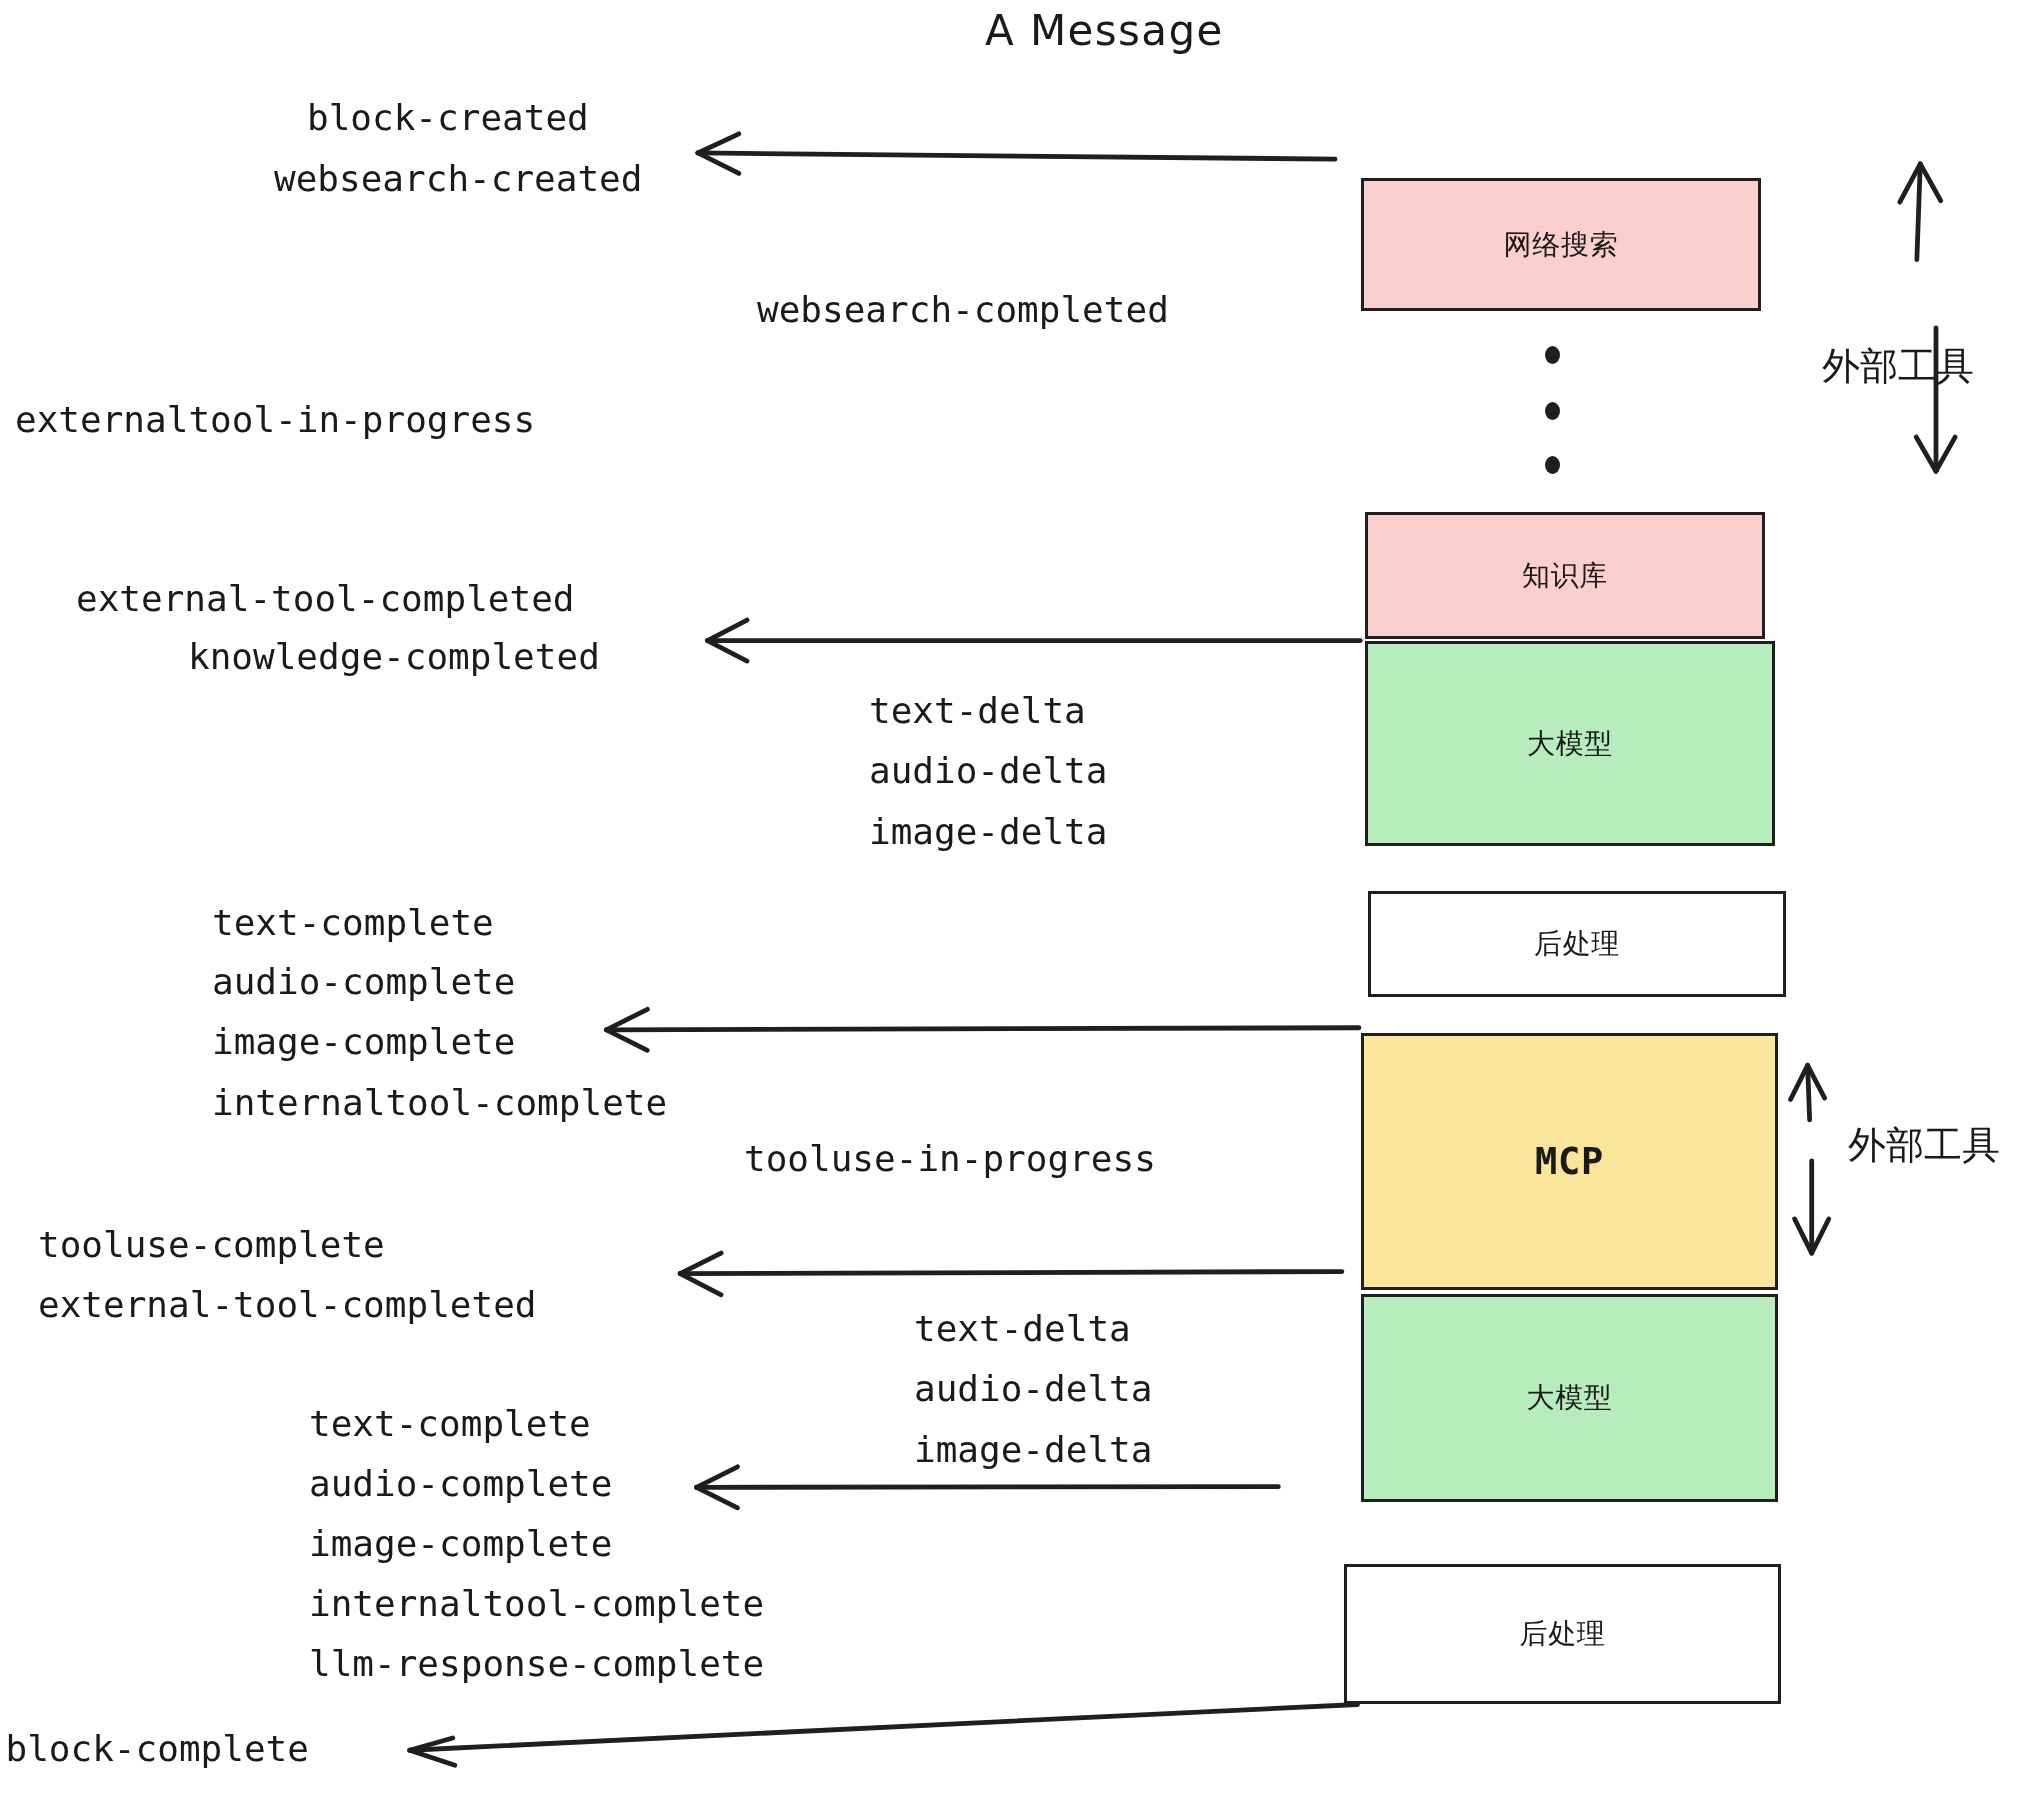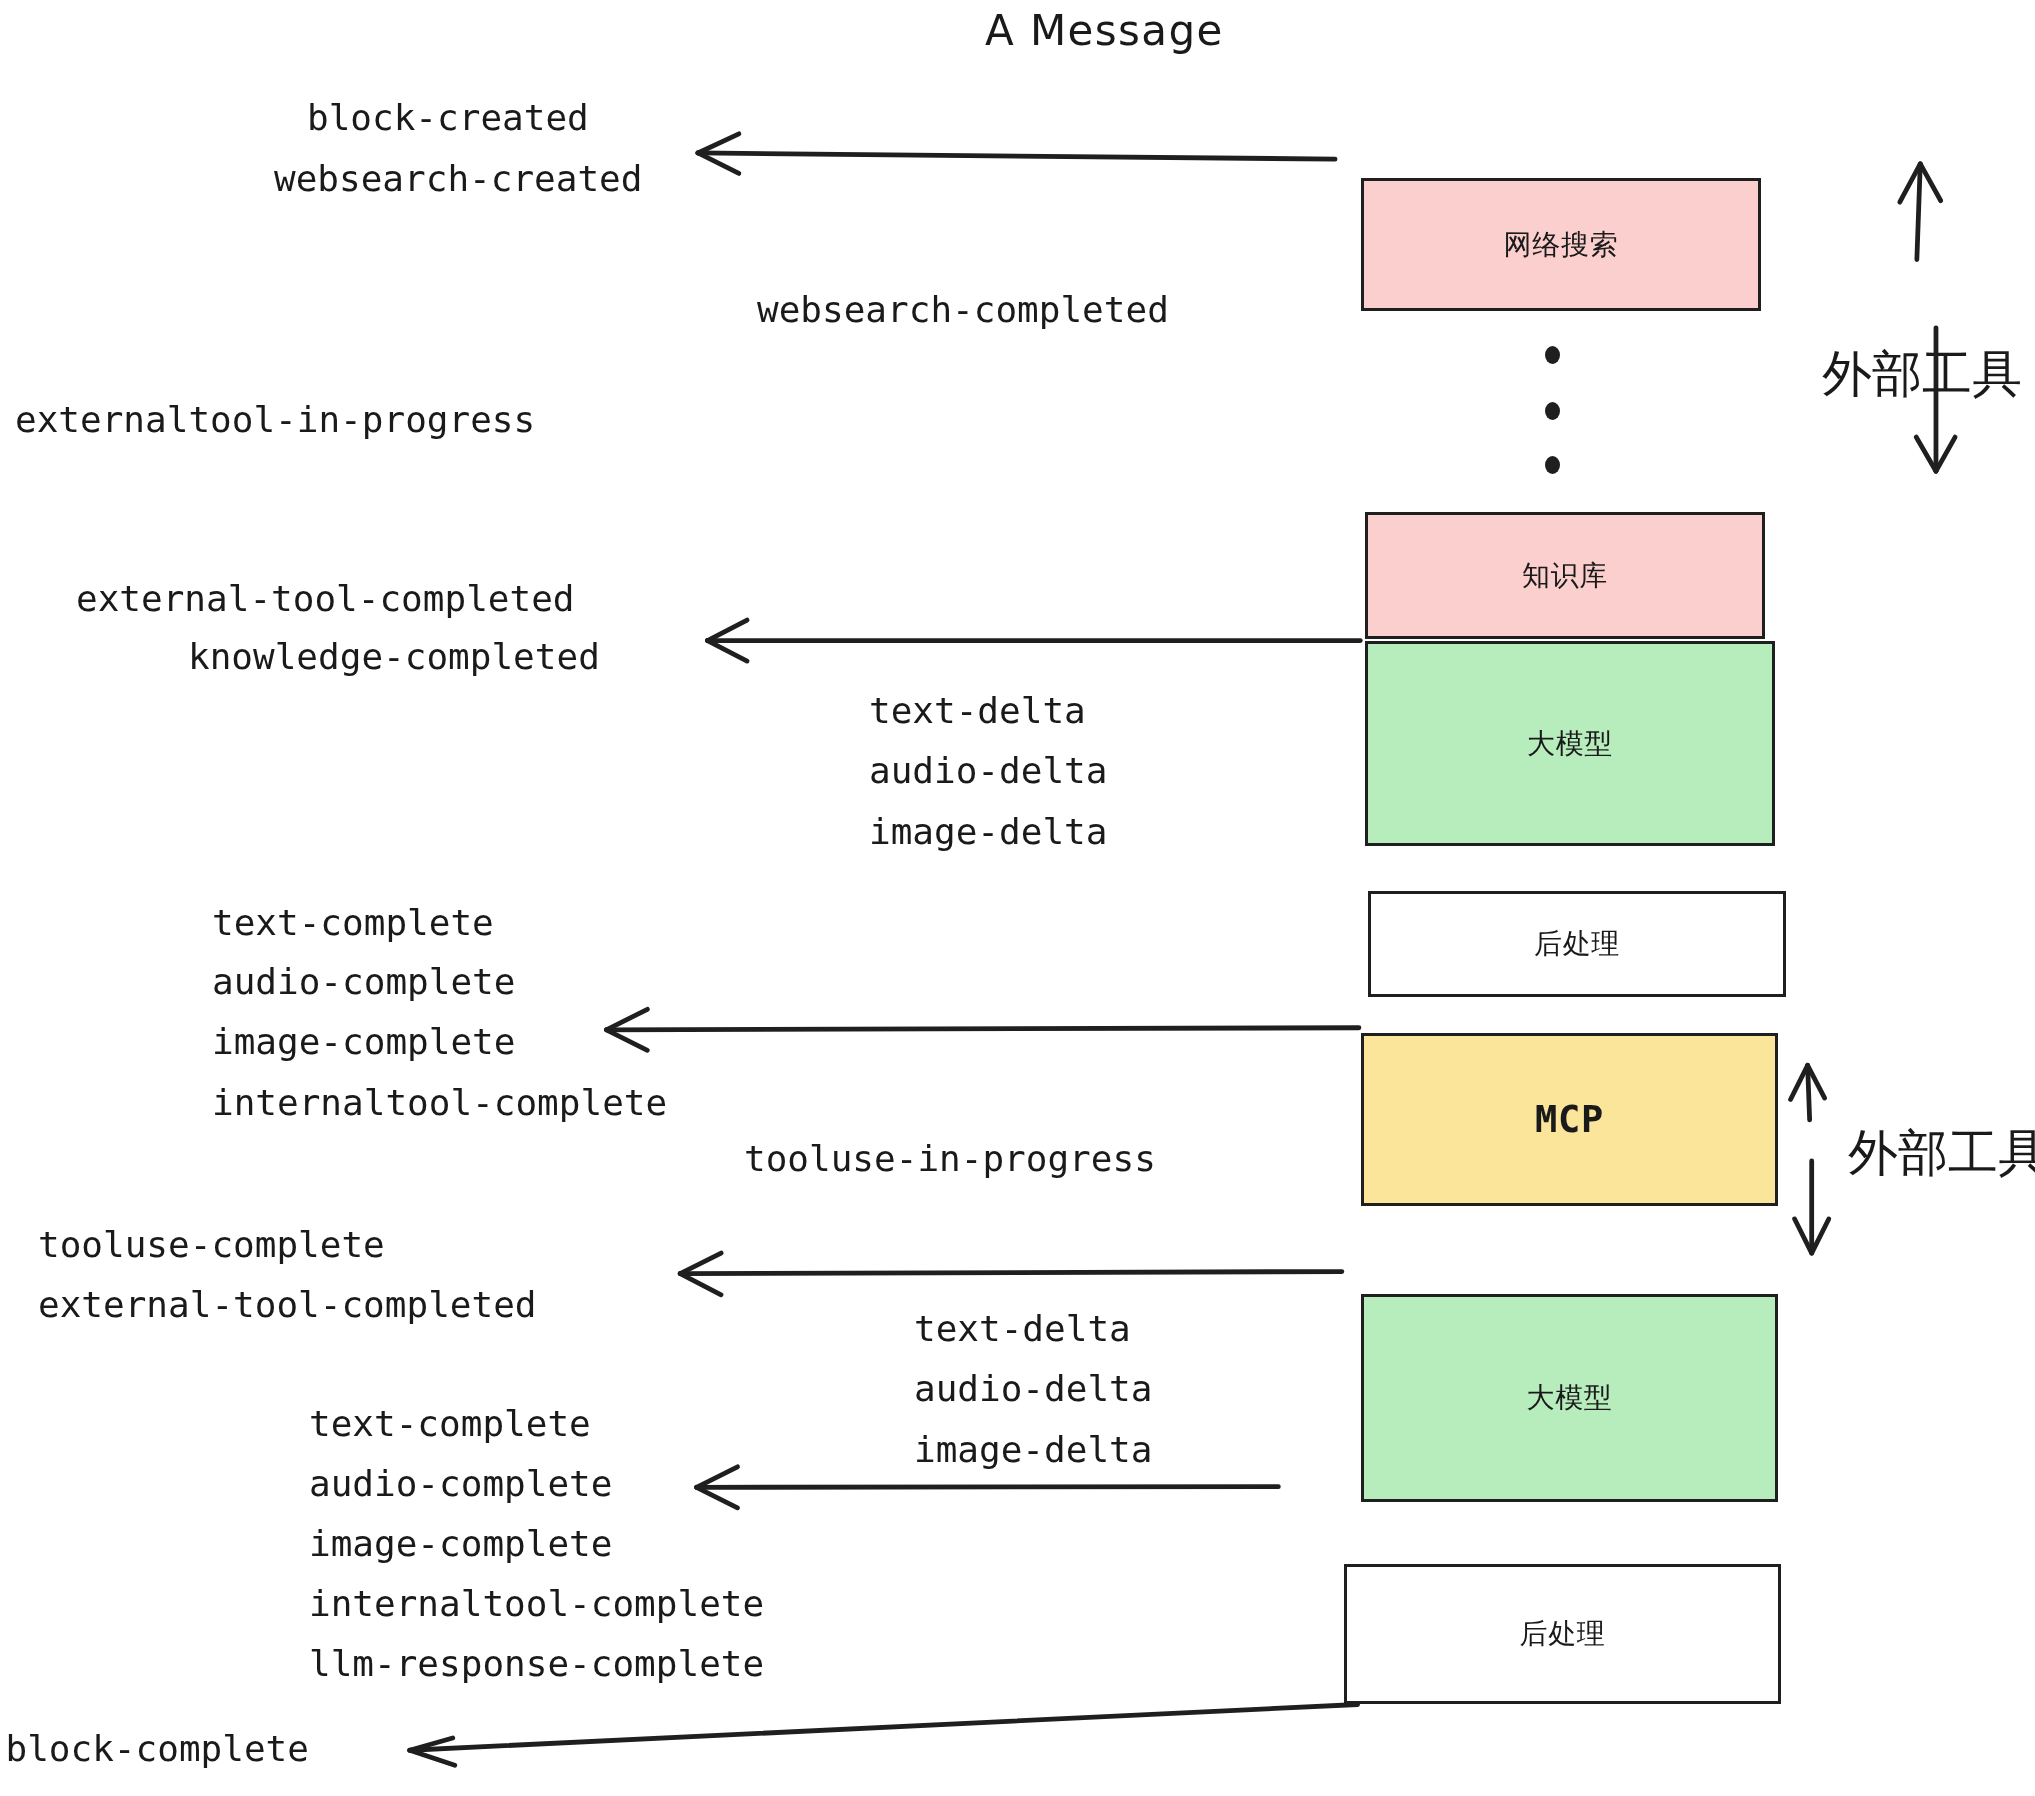--- a/index.html
+++ b/index.html
@@ -24,21 +24,21 @@
     color:#1a1a1a;
     font-family:"DejaVu Sans","Liberation Sans",sans-serif;
     font-size:42px;
     white-space:nowrap;
     letter-spacing:1.4px;
   }
   .cjk{
     position:absolute;
     color:#1a1a1a;
     font-family:"DejaVu Sans","Liberation Sans",sans-serif;
-    font-size:50px;
+    font-size:38px;
     white-space:nowrap;
   }
   .box{
     position:absolute;
     box-sizing:border-box;
     border:3.4px solid #1f1f1f;
     display:flex;
     align-items:center;
     justify-content:center;
   }
@@ -116,21 +116,21 @@
   </div>
 
   <div class="box" style="left:1365px;top:641px;width:410px;height:205px;background:#B7EDBD;">
     <span>大模型</span>
   </div>
 
   <div class="box" style="left:1368px;top:891px;width:418px;height:106px;background:#FFFFFF;">
     <span>后处理</span>
   </div>
 
-  <div class="box mono" style="left:1361px;top:1033px;width:417px;height:173px;background:#FAE59B;">
+  <div class="box mono" style="left:1361px;top:1033px;width:417px;height:257px;background:#FAE59B;">
     <span>MCP</span>
   </div>
 
   <div class="box" style="left:1361px;top:1294px;width:417px;height:208px;background:#B7EDBD;">
     <span>大模型</span>
   </div>
 
   <div class="box" style="left:1344px;top:1564px;width:437px;height:140px;background:#FFFFFF;">
     <span>后处理</span>
   </div>

